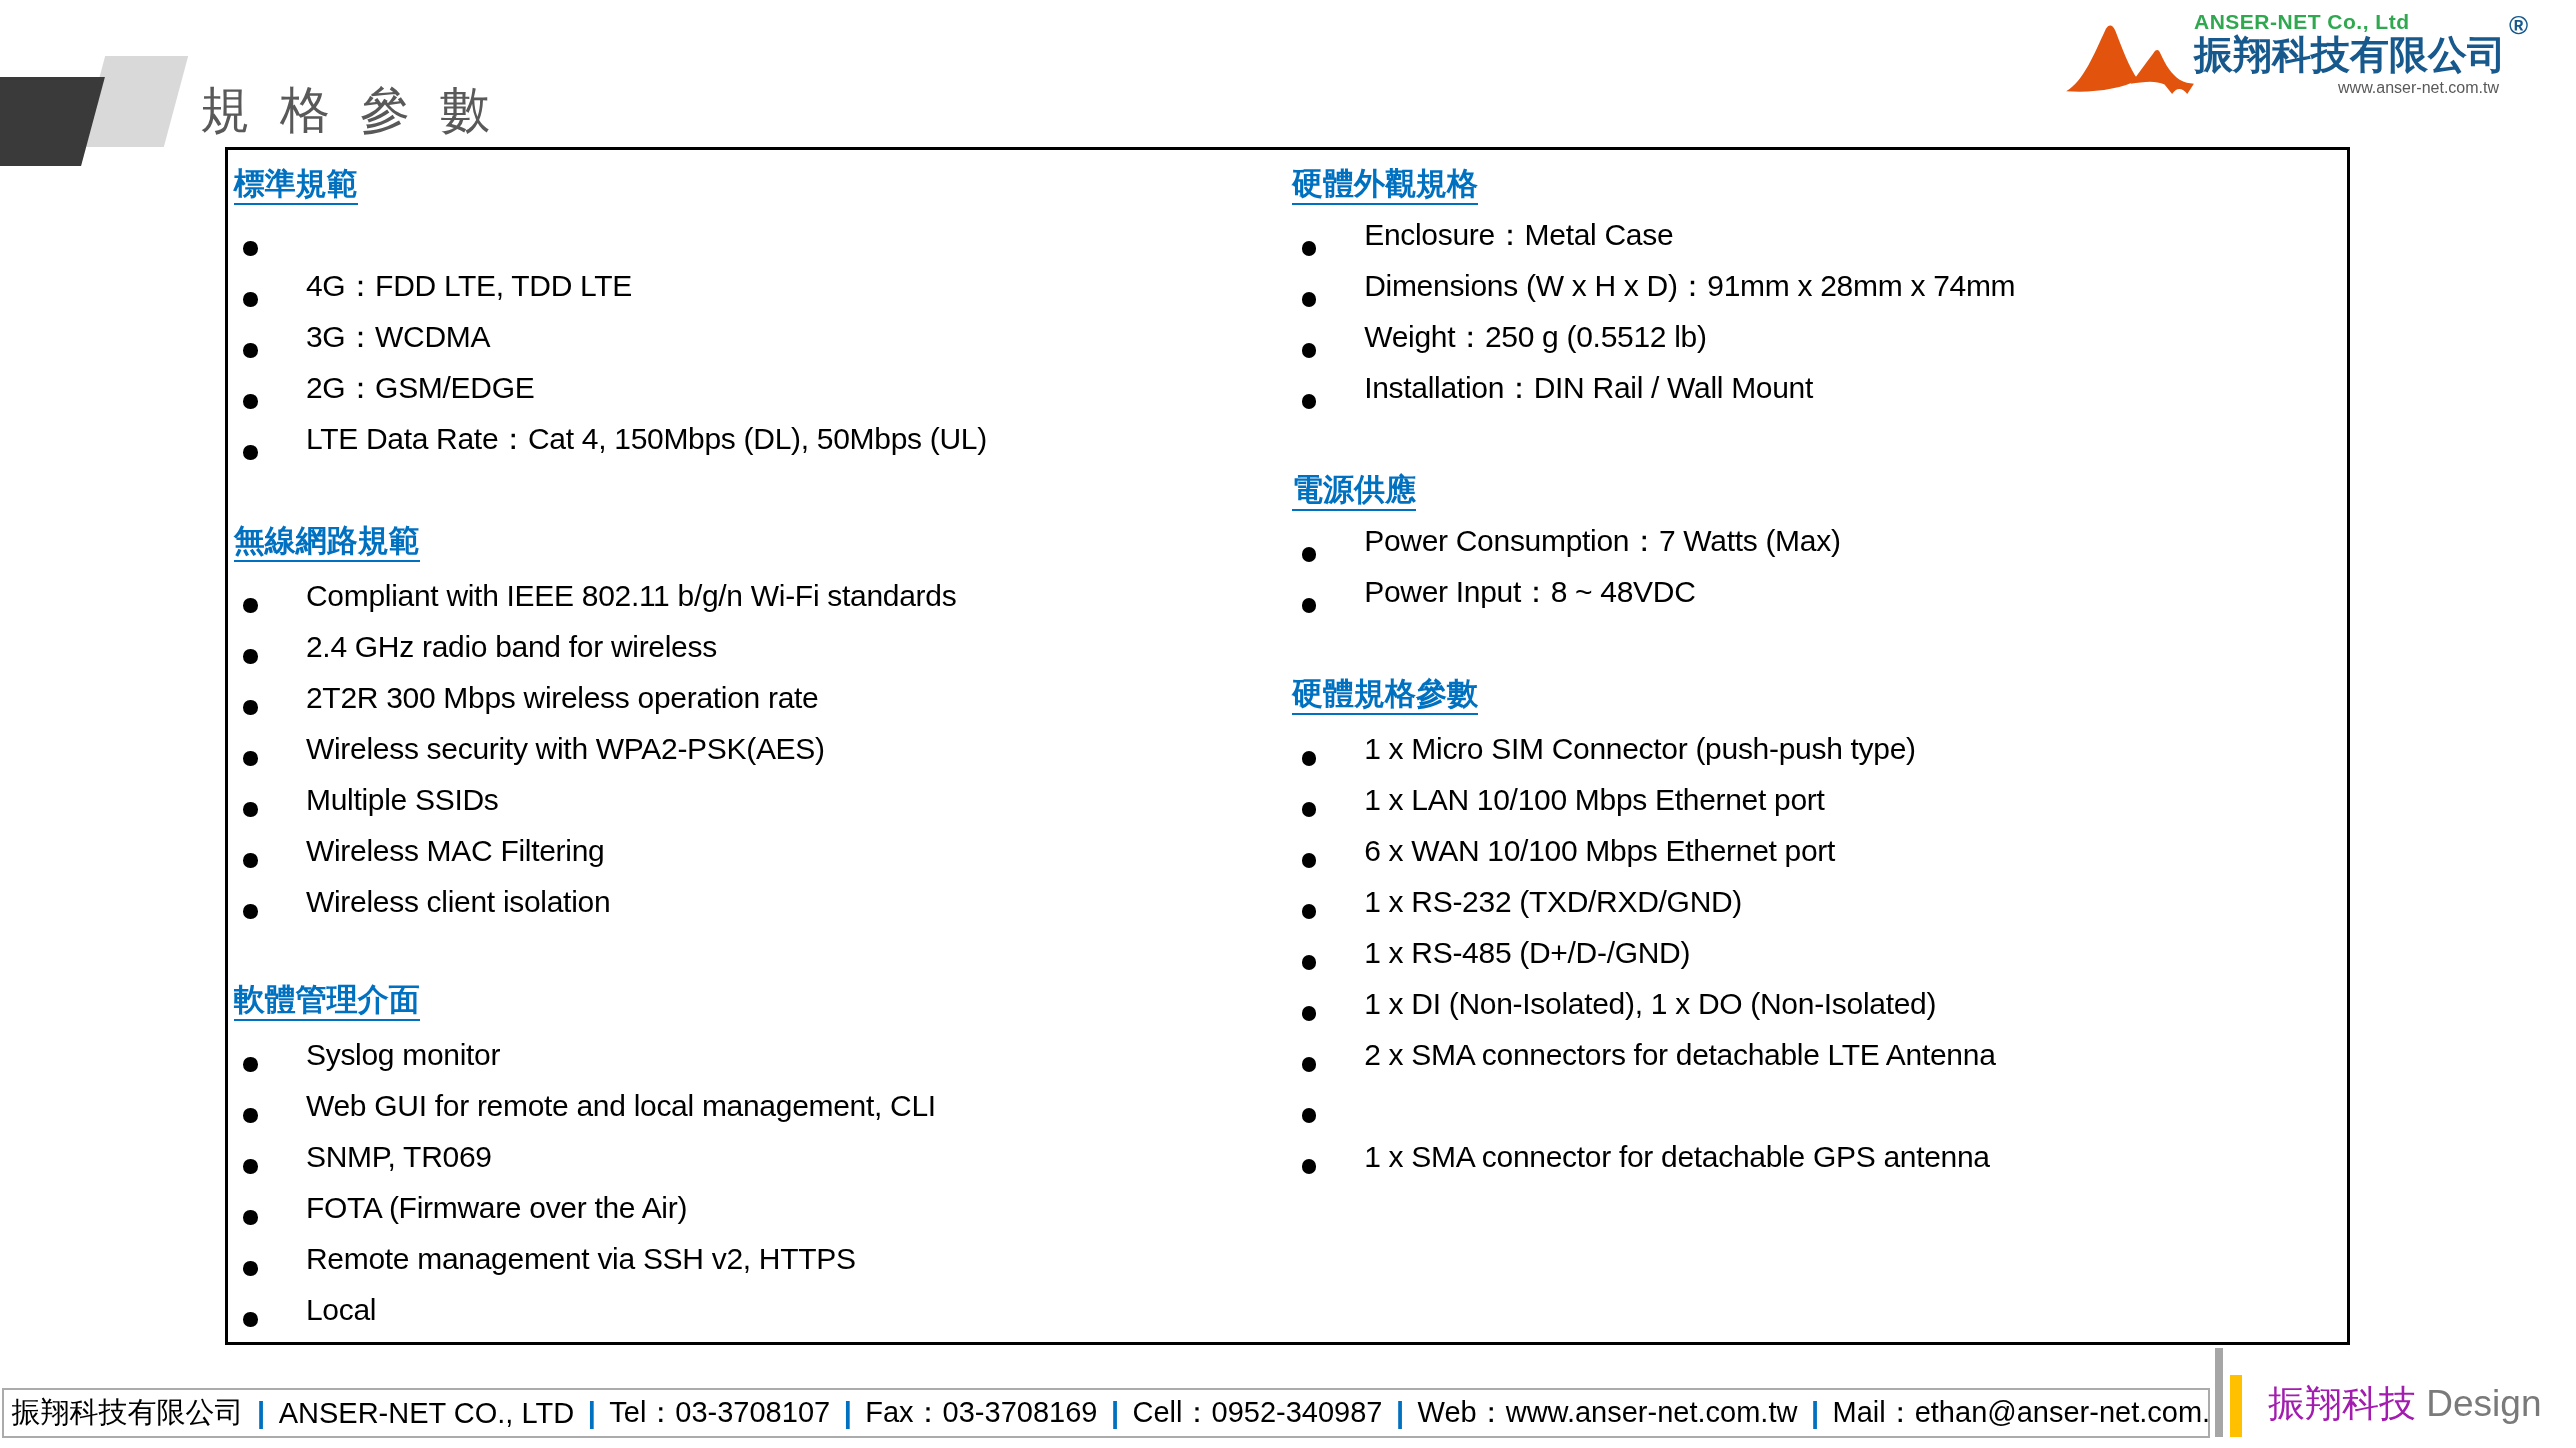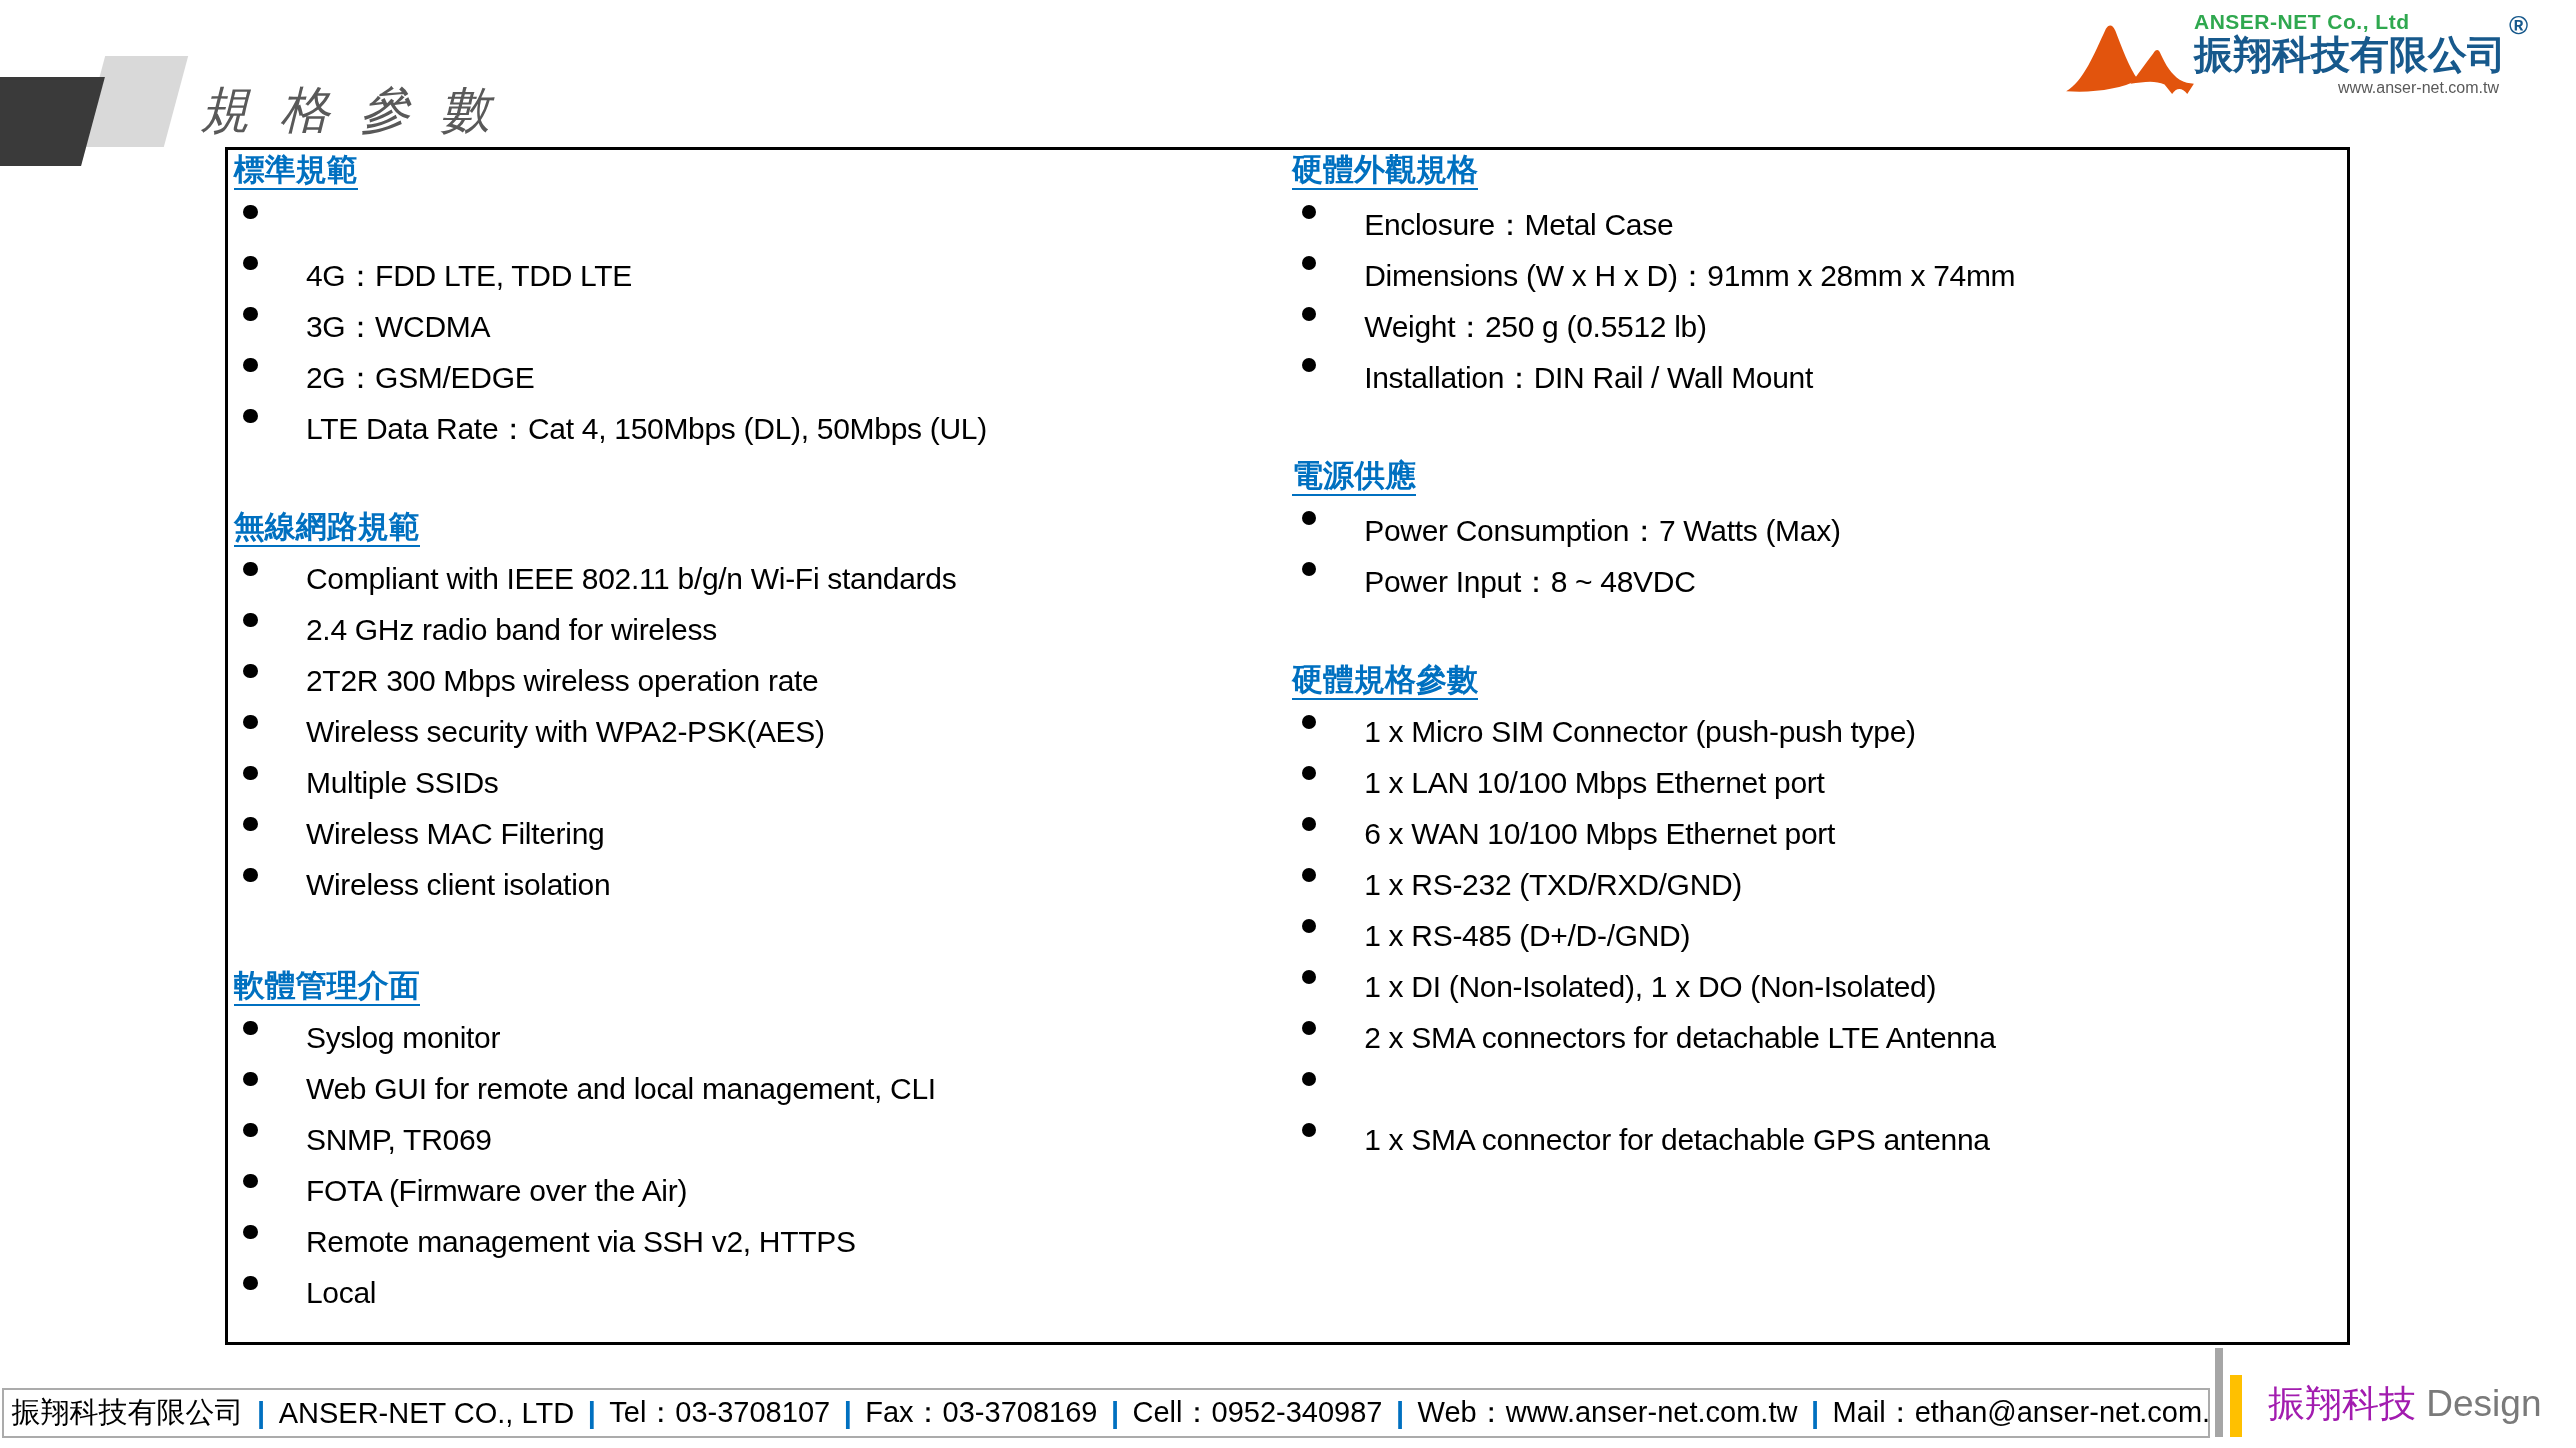--- a/index.html
+++ b/index.html
@@ -4,35 +4,35 @@
 <style>
   html,body{margin:0;padding:0;}
   body{
     width:2576px;height:1449px;position:relative;background:#ffffff;
     font-family:"Liberation Sans","DejaVu Sans",sans-serif;overflow:hidden;
   }
   
   .shape-light{position:absolute;left:93px;top:56px;width:83px;height:91px;background:#D9D9D9;transform:skewX(-15deg);}
   .shape-dark{position:absolute;left:-27px;top:77px;width:120px;height:89px;background:#3A3A3A;transform:skewX(-15deg);}
   
-  .page-title{position:absolute;left:200px;top:77px;font-size:50px;color:#595959;letter-spacing:30px;white-space:nowrap;font-style:italic;}
+  .page-title{position:absolute;left:200px;top:77px;font-size:50px;color:#595959;letter-spacing:30px;white-space:nowrap;}
   
   .logo{position:absolute;left:2055px;top:5.8px;width:502px;height:101px;}
   .logo-swoosh{position:absolute;left:7.7px;top:19.3px;width:135px;height:70px;}
   .logo-text{position:absolute;left:139px;top:3.9px;width:305px;}
   .logo-en{font-size:21px;font-weight:bold;color:#2FA84F;letter-spacing:0.5px;line-height:1.1;}
   .logo-zh{font-size:39px;font-weight:bold;color:#17598C;line-height:1.15;white-space:nowrap;}
   .logo-www{font-size:16px;font-weight:normal;color:#595959;text-align:right;line-height:1.2;}
   .logo-reg{position:absolute;left:2509px;top:9.7px;font-size:26px;font-weight:bold;color:#17598C;}
   
   .spec-box{position:absolute;left:225px;top:147px;width:2125px;height:1198px;border:3.9px solid #000;box-sizing:border-box;background:#fff;}
   .col{position:absolute;top:3.9px;}
   .col-left{left:5.8px;width:1051px;}
   .col-right{left:1064px;width:1051px;}
-  .row{height:51px;display:flex;align-items:flex-start;}
+  .row{height:51px;display:flex;align-items:flex-end;}
   .section-header{font-size:31px;font-weight:bold;color:#0070C0;border-bottom:2.9px solid #0070C0;padding-bottom:1.9px;line-height:1.05;white-space:nowrap;}
   .bullet{width:14.5px;height:14.5px;background:#000;border-radius:50%;margin:0 48px 0 9.7px;flex:none;}
   .item-text{font-size:30px;color:#000;white-space:nowrap;letter-spacing:-0.3px;}
   
   .footer-bar{
     position:absolute;left:1.9px;top:1388px;width:2208px;height:50px;border:2.9px solid #ABABAB;
     box-sizing:border-box;display:flex;align-items:center;padding-left:7.7px;overflow:hidden;background:#fff;
   }
   .footer-seg{font-size:29px;color:#000;white-space:nowrap;}
   .footer-sep{font-size:29px;color:#0070C0;margin:0 13.5px;font-weight:bold;}

